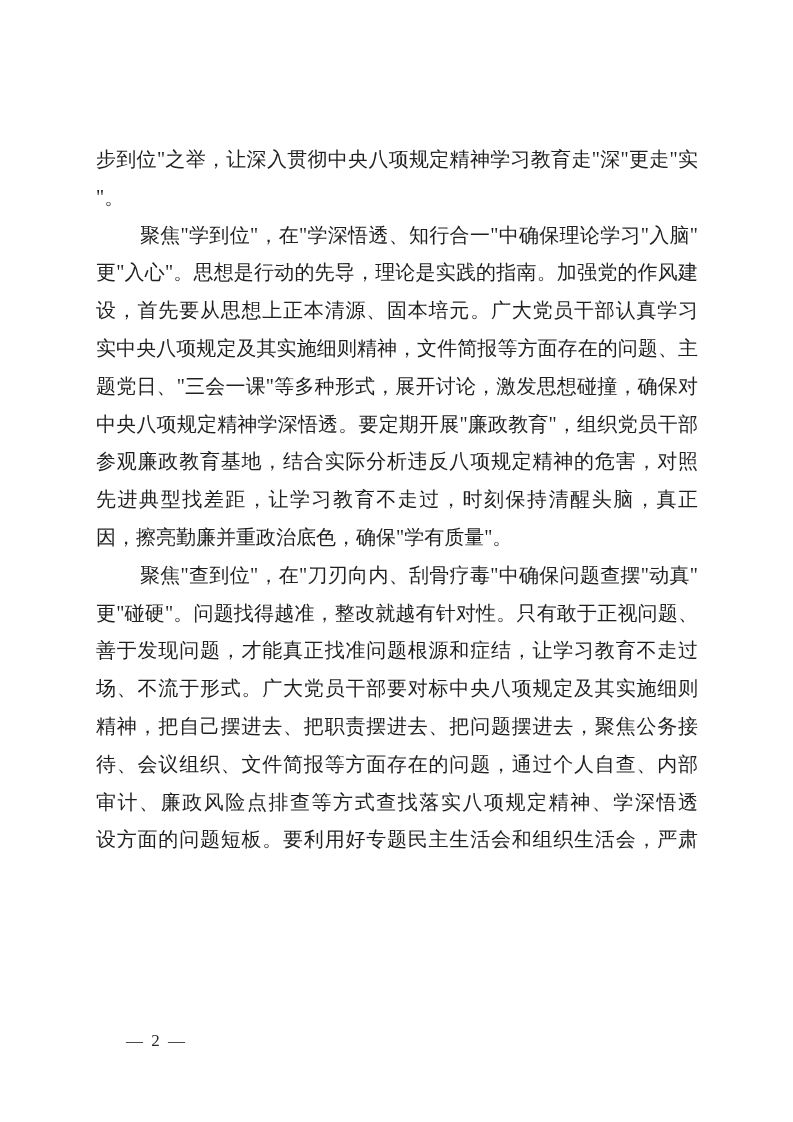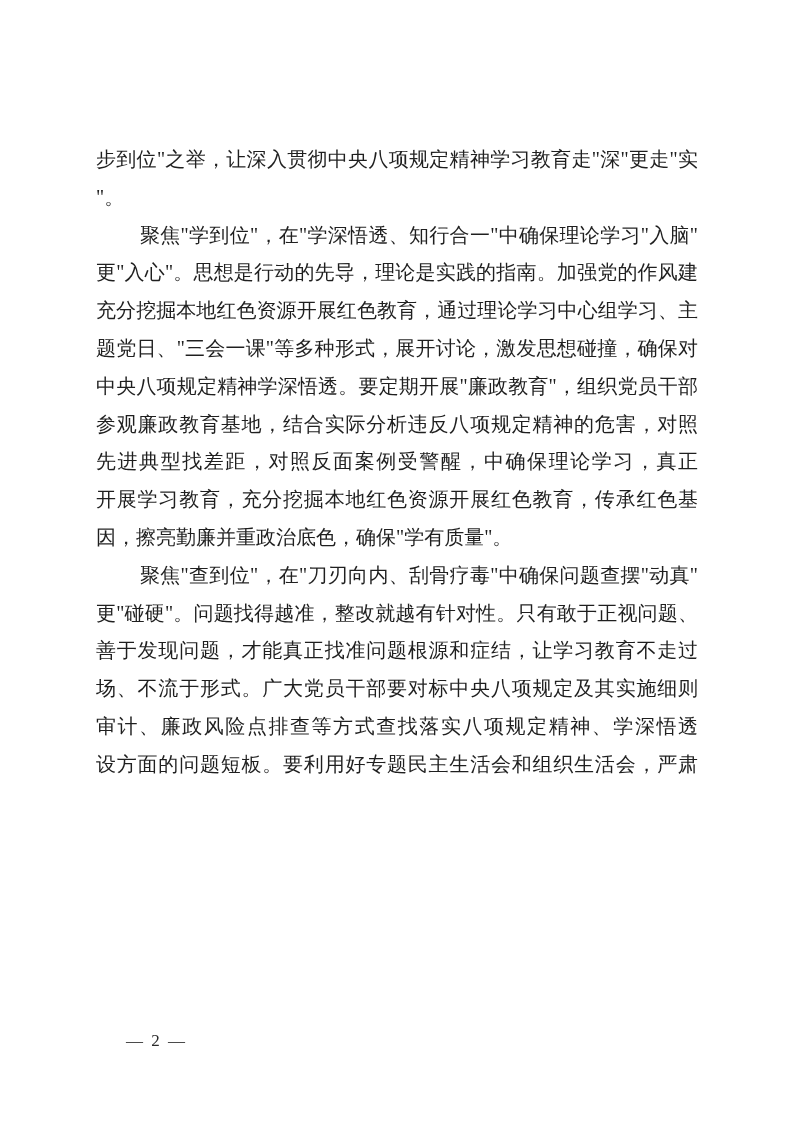--- a/index.html
+++ b/index.html
@@ -57,31 +57,33 @@
 
 <div class="page">
   <div class="doc-body">
       <div class="paragraph">
         <div class="line fill">步到位"之举，让深入贯彻中央八项规定精神学习教育走"深"更走"实</div>
         <div class="line">"。</div>
       </div>
       <div class="paragraph">
         <div class="line indent fill">聚焦"学到位"，在"学深悟透、知行合一"中确保理论学习"入脑"</div>
         <div class="line fill">更"入心"。思想是行动的先导，理论是实践的指南。加强党的作风建</div>
-        <div class="line fill">充分挖掘本地红色资源开展红色教育，通过理论学习中心组学习、主</div>
+        <div class="line fill">设，首先要从思想上正本清源、固本培元。广大党员干部认真学习</div>
+        <div class="line fill">实中央八项规定及其实施细则精神，文件简报等方面存在的问题、主</div>
         <div class="line fill">题党日、"三会一课"等多种形式，展开讨论，激发思想碰撞，确保对</div>
         <div class="line fill">中央八项规定精神学深悟透。要定期开展"廉政教育"，组织党员干部</div>
         <div class="line fill">参观廉政教育基地，结合实际分析违反八项规定精神的危害，对照</div>
-        <div class="line fill">先进典型找差距，对照反面案例受警醒，中确保理论学习，真正</div>
-        <div class="line fill">开展学习教育，充分挖掘本地红色资源开展红色教育，传承红色基</div>
+        <div class="line fill">先进典型找差距，让学习教育不走过，时刻保持清醒头脑，真正</div>
         <div class="line">因，擦亮勤廉并重政治底色，确保"学有质量"。</div>
       </div>
       <div class="paragraph">
         <div class="line indent fill">聚焦"查到位"，在"刀刃向内、刮骨疗毒"中确保问题查摆"动真"</div>
         <div class="line fill">更"碰硬"。问题找得越准，整改就越有针对性。只有敢于正视问题、</div>
         <div class="line fill">善于发现问题，才能真正找准问题根源和症结，让学习教育不走过</div>
         <div class="line fill">场、不流于形式。广大党员干部要对标中央八项规定及其实施细则</div>
+        <div class="line fill">精神，把自己摆进去、把职责摆进去、把问题摆进去，聚焦公务接</div>
+        <div class="line fill">待、会议组织、文件简报等方面存在的问题，通过个人自查、内部</div>
         <div class="line fill">审计、廉政风险点排查等方式查找落实八项规定精神、学深悟透</div>
         <div class="line fill">设方面的问题短板。要利用好专题民主生活会和组织生活会，严肃</div>
       </div>
     </div>
   <div class="page-number">— 2 —</div>
 </div>
 
 </body></html>

